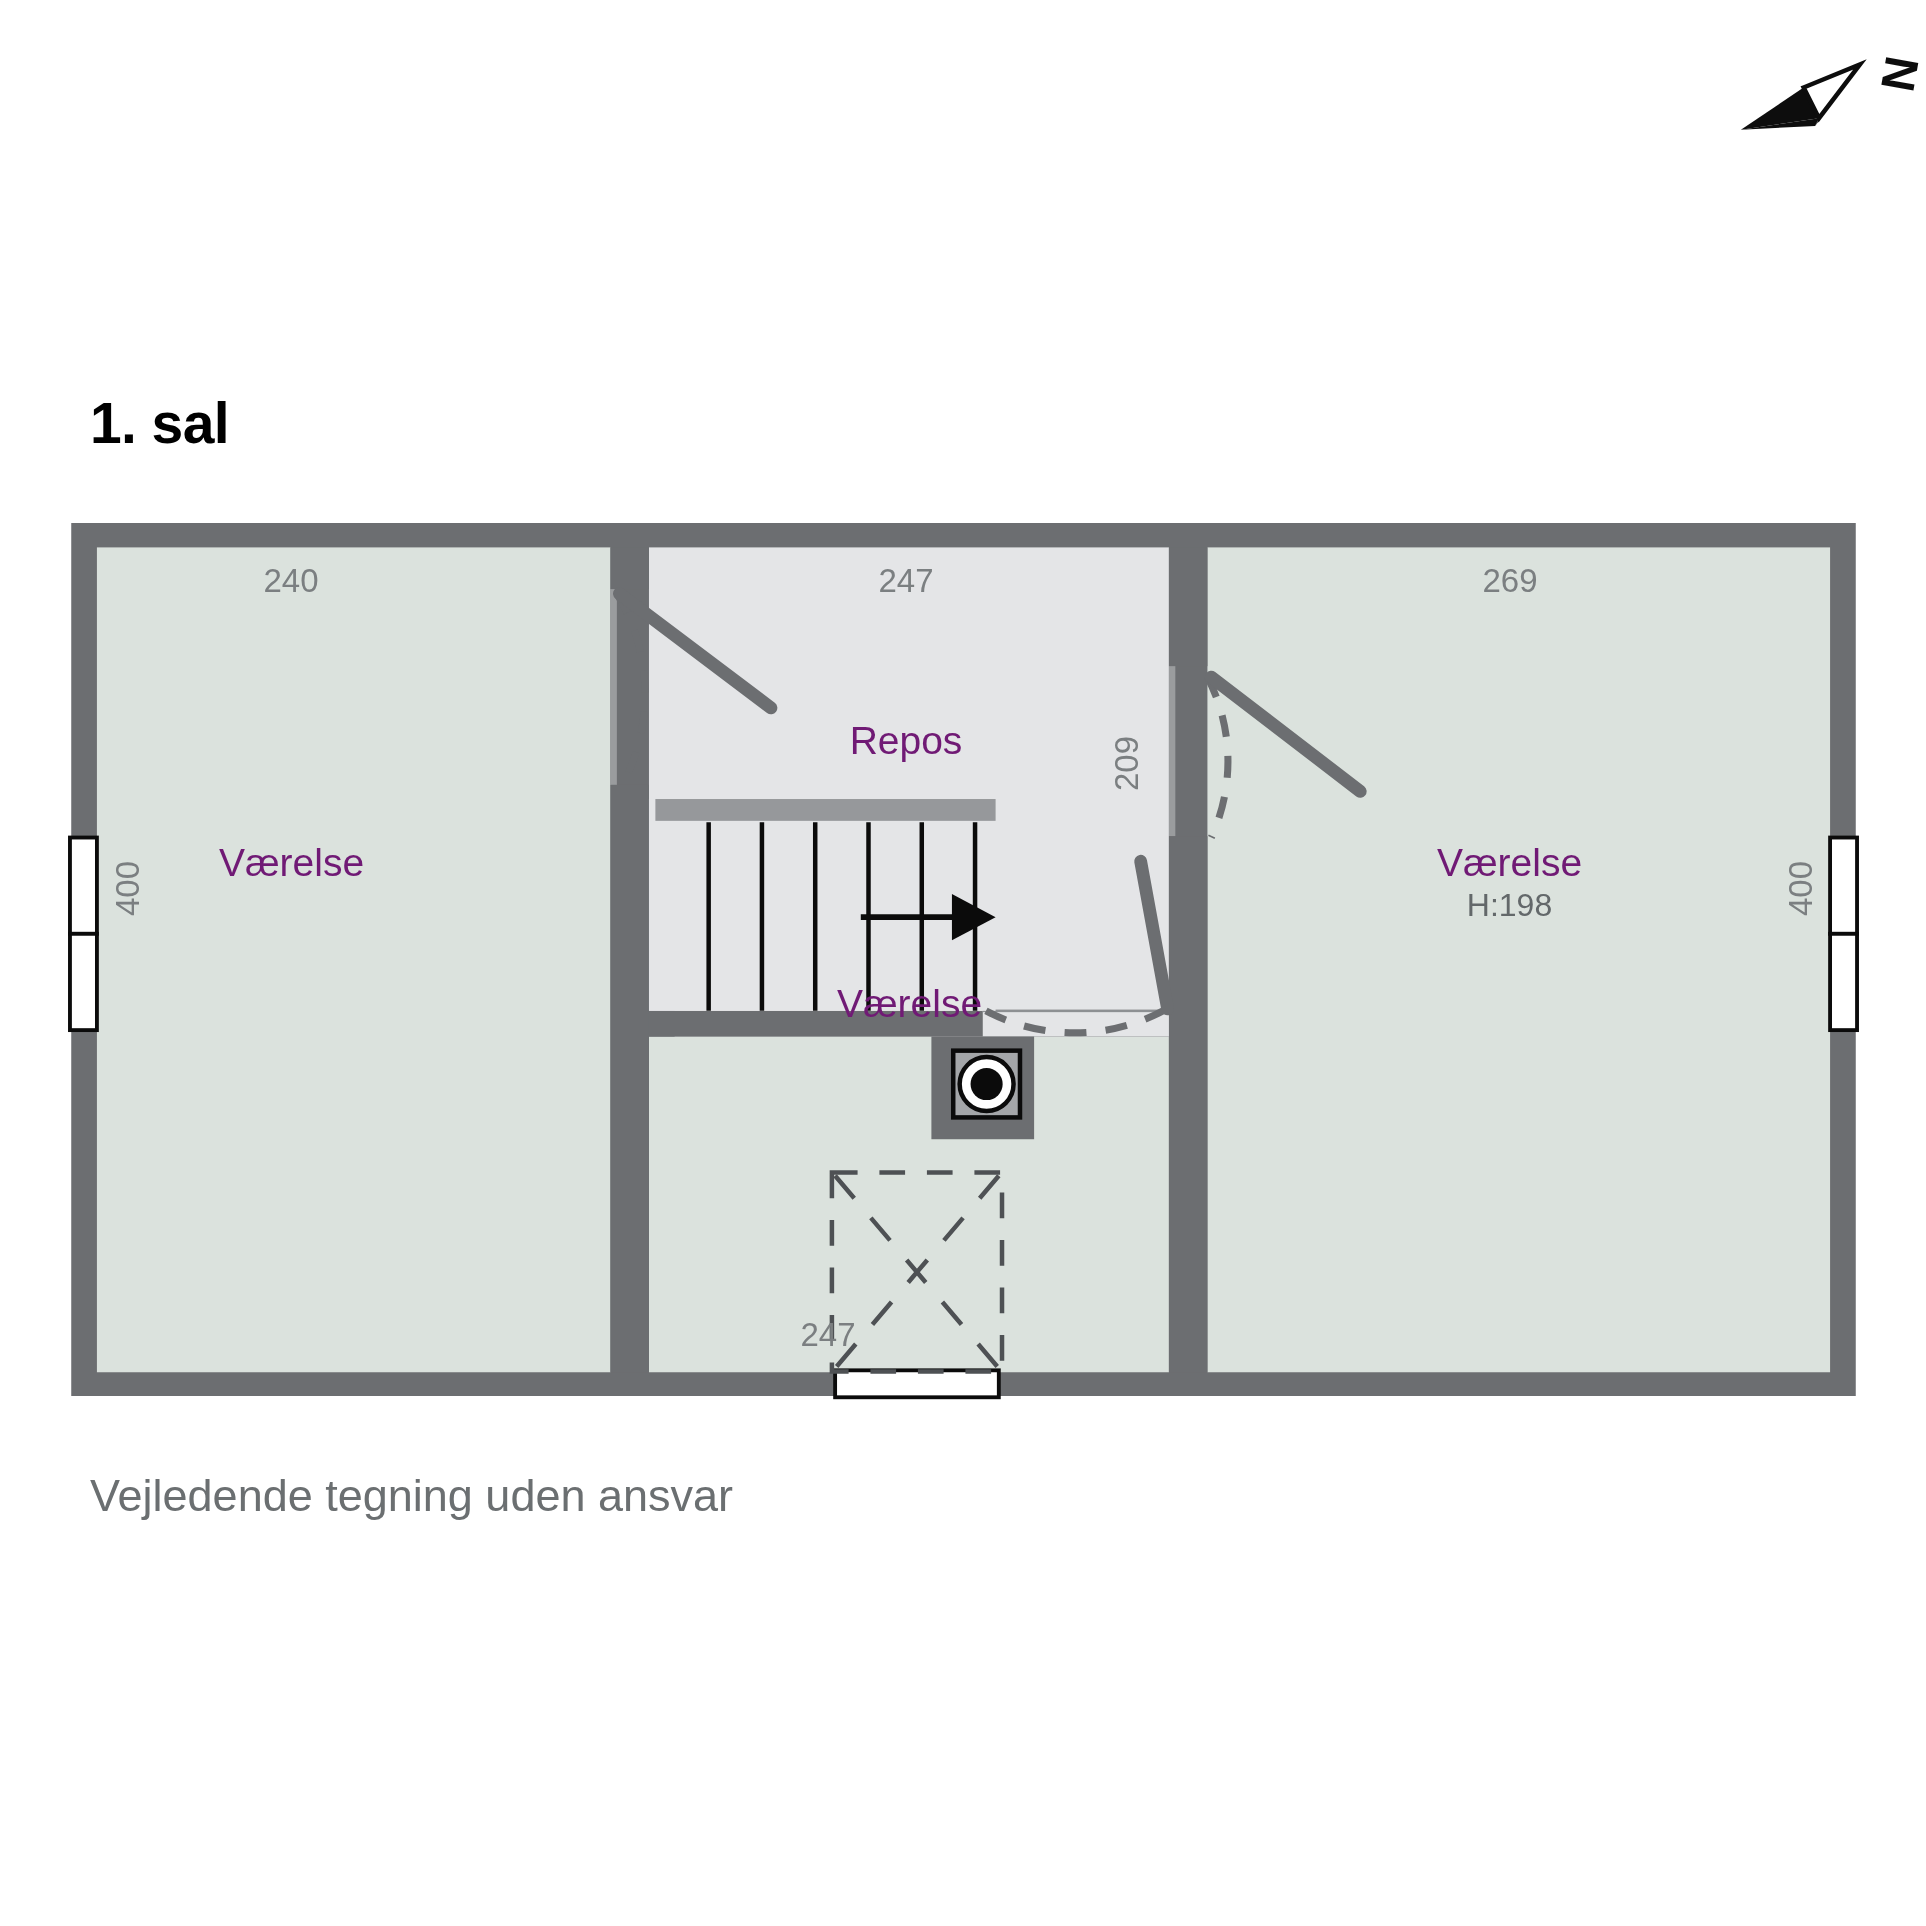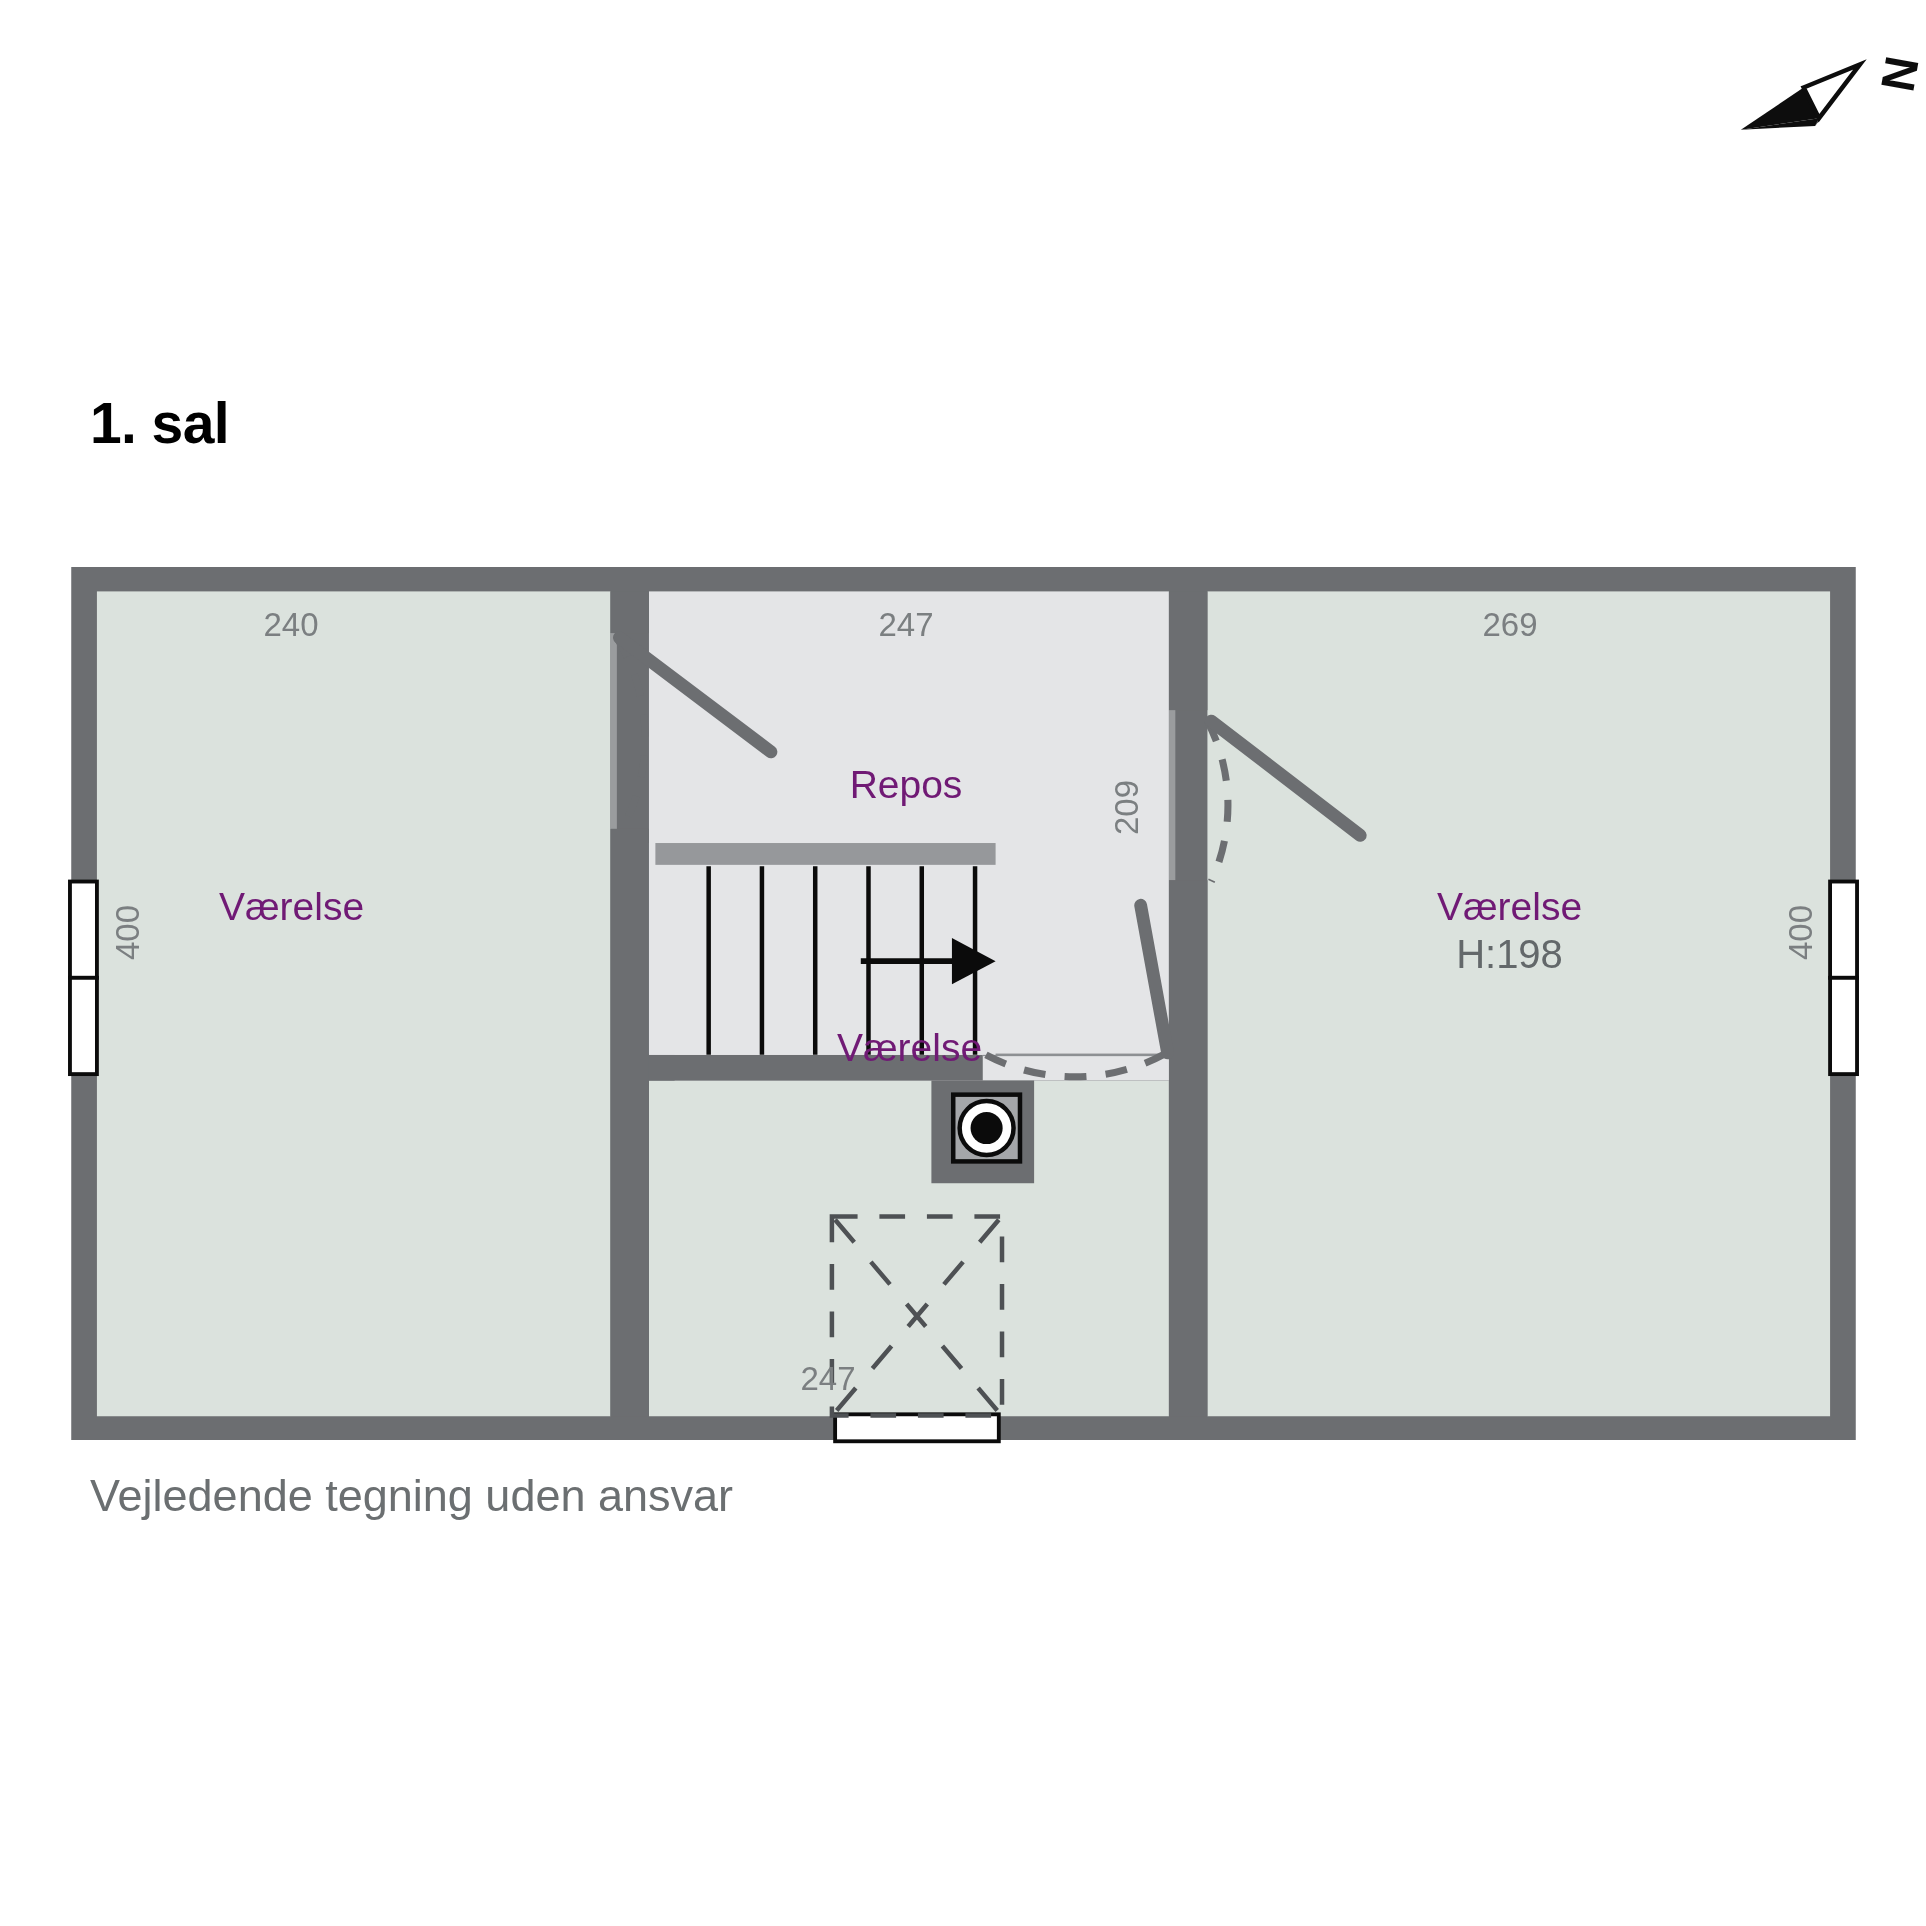--- a/index.html
+++ b/index.html
@@ -37,21 +37,20 @@
     white-space: nowrap;
   }
 
   
   #plan {
     position: absolute;
     left: 71px;
     top: 523px;
     width: 1785px;
     height: 643px;
-    margin-top: 44px;
   }
   #plan-svg {
     position: absolute;
     left: 0;
     top: 0;
     width: 1785px;
     height: 873px;
     overflow: visible;
   }
 
@@ -66,21 +65,21 @@
   .dim {
     font-size: 33px;
     color: #7b7f81;
   }
   .room-name {
     font-size: 39px;
     color: #701a75;
     text-align: center;
   }
   .room-sub {
-    font-size: 40px;
+    font-size: 32px;
     color: #63686a;
     text-align: center;
   }
   .rot90 {
     transform: rotate(-90deg);
     transform-origin: 50% 50%;
   }
 
   
   #plan-note {

